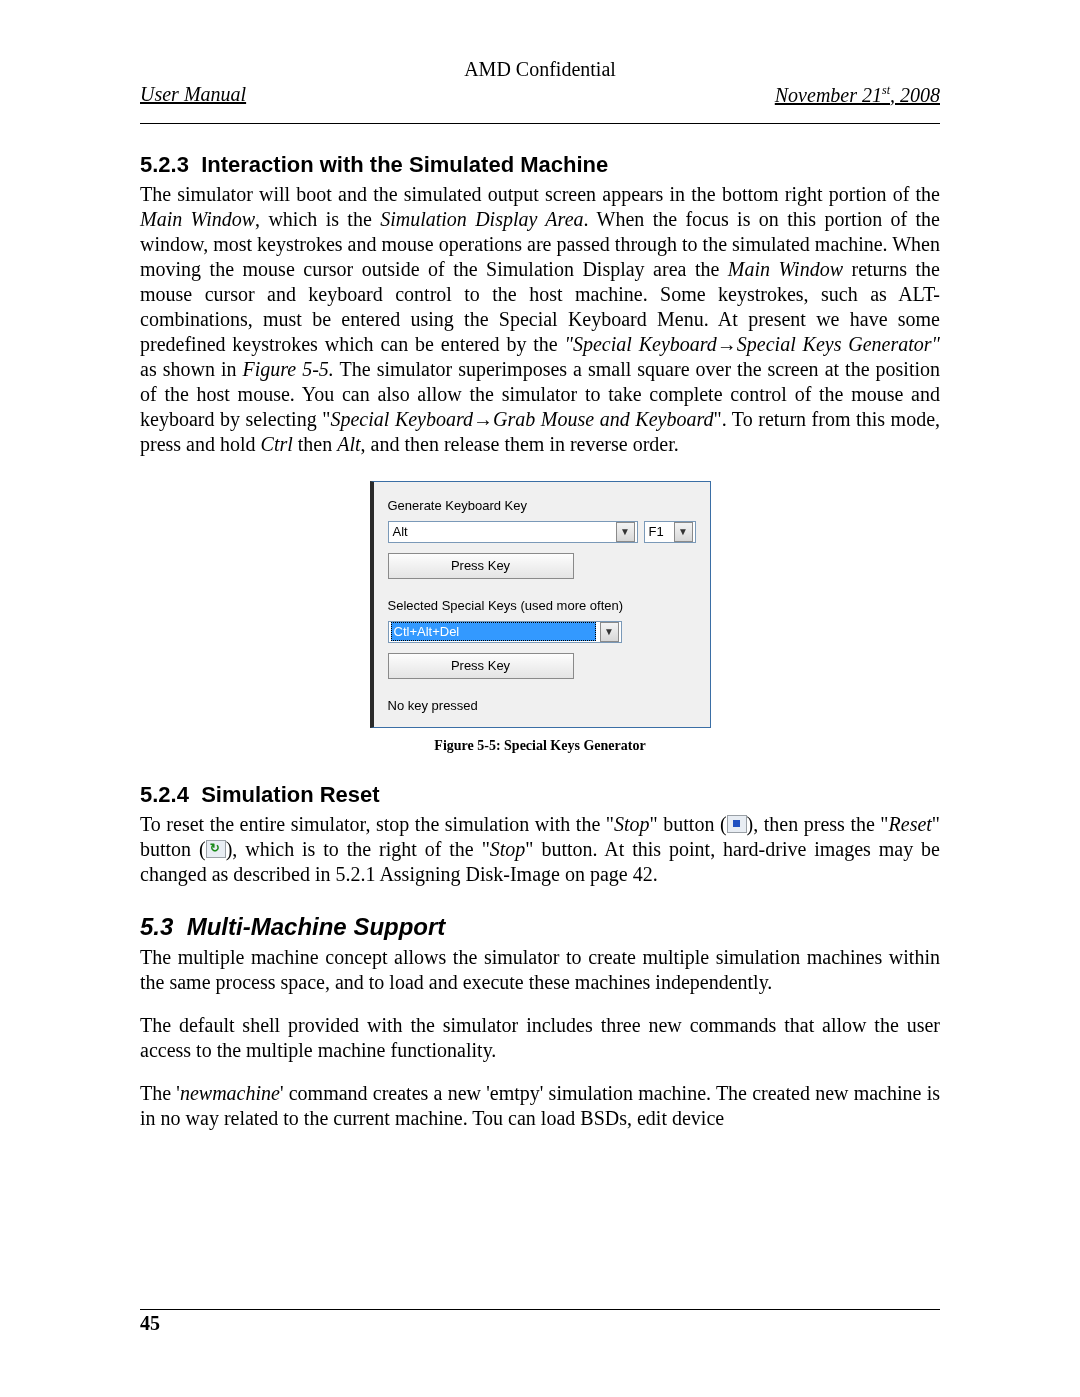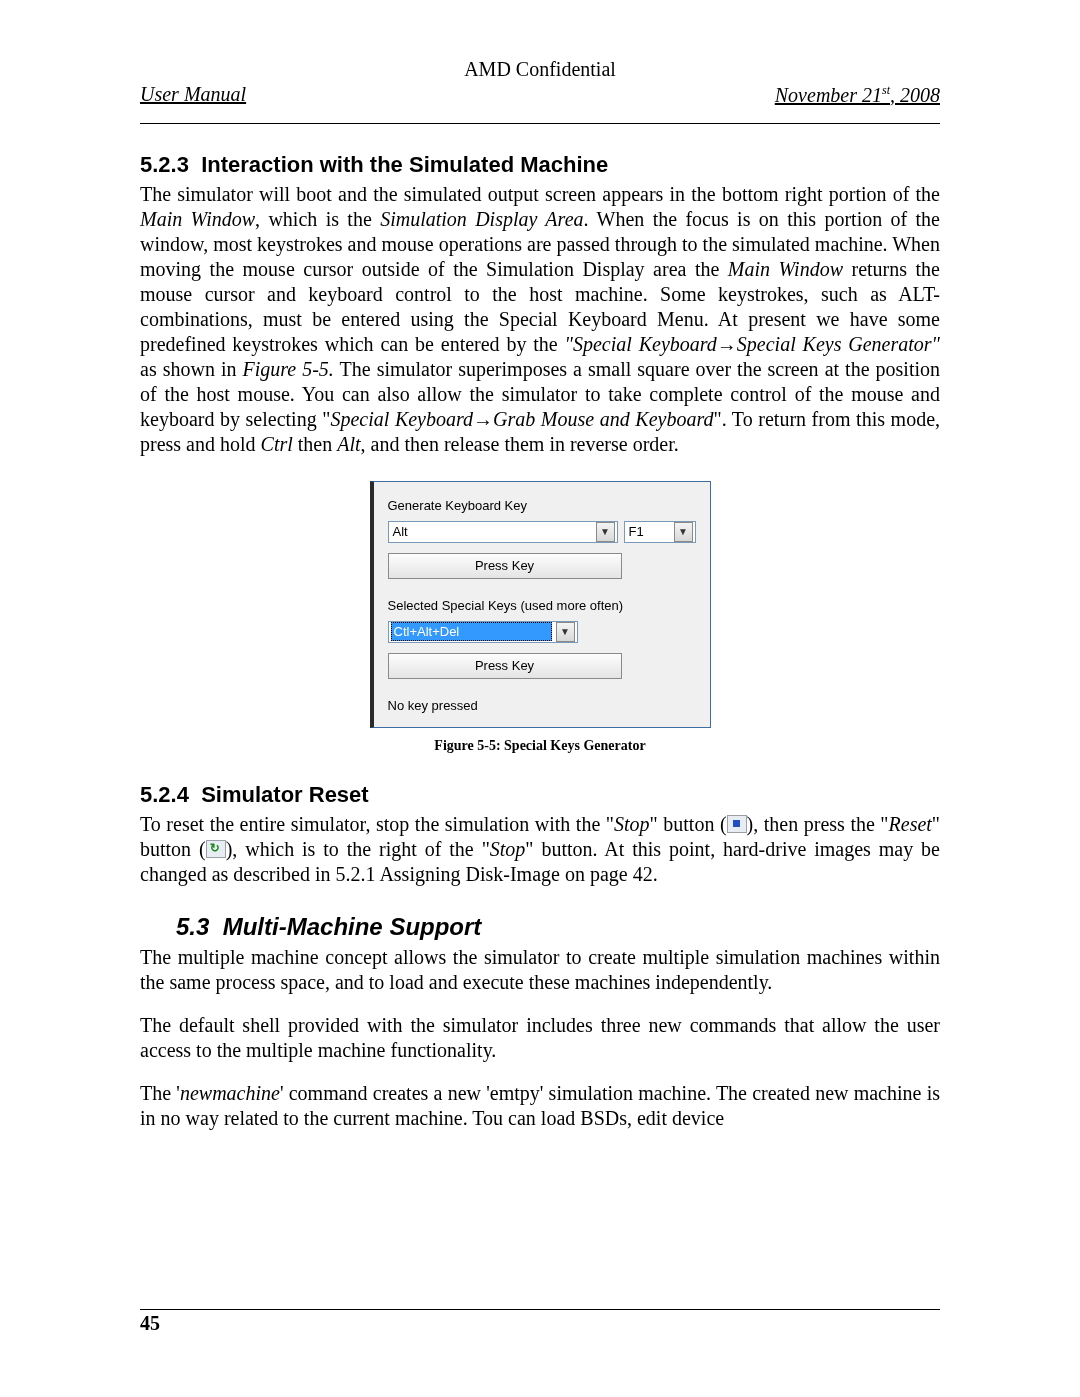--- a/index.html
+++ b/index.html
@@ -39,21 +39,20 @@
     margin-top: 28px;
     margin-bottom: 4px;
   }
   .h2 {
     font-family: Arial, Helvetica, sans-serif;
     font-weight: bold;
     font-style: italic;
     font-size: 24px;
     margin-top: 26px;
     margin-bottom: 4px;
-    margin-left: 36px;
   }
   .body-p {
     font-size: 20px;
     line-height: 1.25;
     text-align: justify;
     margin: 0 0 18px 0;
   }
   .body-p .it { font-style: italic; }
   .figcap {
     text-align: center;
@@ -155,21 +154,21 @@
     margin-left:2px;
   }
   .btn {
     height:26px;
     border:1px solid #8a8a8a;
     background: linear-gradient(#fdfdfd, #e4e4e4);
     font-size:13px;
     display:flex; align-items:center; justify-content:center;
     box-sizing:border-box;
   }
-  .btn.wide { width: 234px; margin-bottom: 19px; text-align: center; }
+  .btn.wide { width: 186px; margin-bottom: 19px; text-align: center; }
   .status { font-size:13px; margin-top: 12px; }
   
   .tb-icon {
     display:inline-block;
     width:18px; height:16px;
     border:1px solid #9aa0a6;
     background:#e8edf3;
     vertical-align: -2px;
     position:relative;
     font-size:10px;
@@ -226,45 +225,45 @@
 
   <div class="fig-wrap">
     <div class="dlg">
       <div class="dlg-body">
         <div class="lbl">Generate Keyboard Key</div>
         <div class="row">
           <div class="combo main">
             <span class="val">Alt</span>
             <span class="arrow">▼</span>
           </div>
-          <div class="combo" style="width:72px">
+          <div class="combo" style="width:52px">
             <span class="val">F1</span>
             <span class="arrow">▼</span>
           </div>
         </div>
         <div class="btn wide">Press Key</div>
 
         <div class="lbl">Selected Special Keys (used more often)</div>
         <div class="row">
-          <div class="combo sel" style="width:190px">
+          <div class="combo sel" style="width:234px">
             <span class="val">Ctl+Alt+Del</span>
             <span class="arrow">▼</span>
           </div>
         </div>
         <div class="btn wide">Press Key</div>
 
         <div class="status">No key pressed</div>
       </div>
     </div>
   </div>
 
   <div class="figcap">Figure 5-5: Special  Keys Generator</div>
 
   <div class="h3">
-    <span>5.2.4</span>&nbsp;&nbsp;<span>Simulator Reset</span>
+    <span>5.2.4</span>&nbsp;&nbsp;<span>Simulation Reset</span>
   </div>
 
   <p class="body-p">
     <span>To reset the entire simulator, stop the simulation with the "</span><span class="it">Stop</span><span>" button (</span><span class="tb-icon stop"></span><span>), then press the "</span><span class="it">Reset</span><span>" button (</span><span class="tb-icon reset"></span><span>), which is to the right of the "</span><span class="it">Stop</span><span>" button. At this point, hard-drive images may be changed as described in 5.2.1 Assigning Disk-Image on page 42.</span>
   </p>
 
   <div class="h2">
     <span>5.3</span>&nbsp;&nbsp;<span>Multi-Machine Support</span>
   </div>
 

